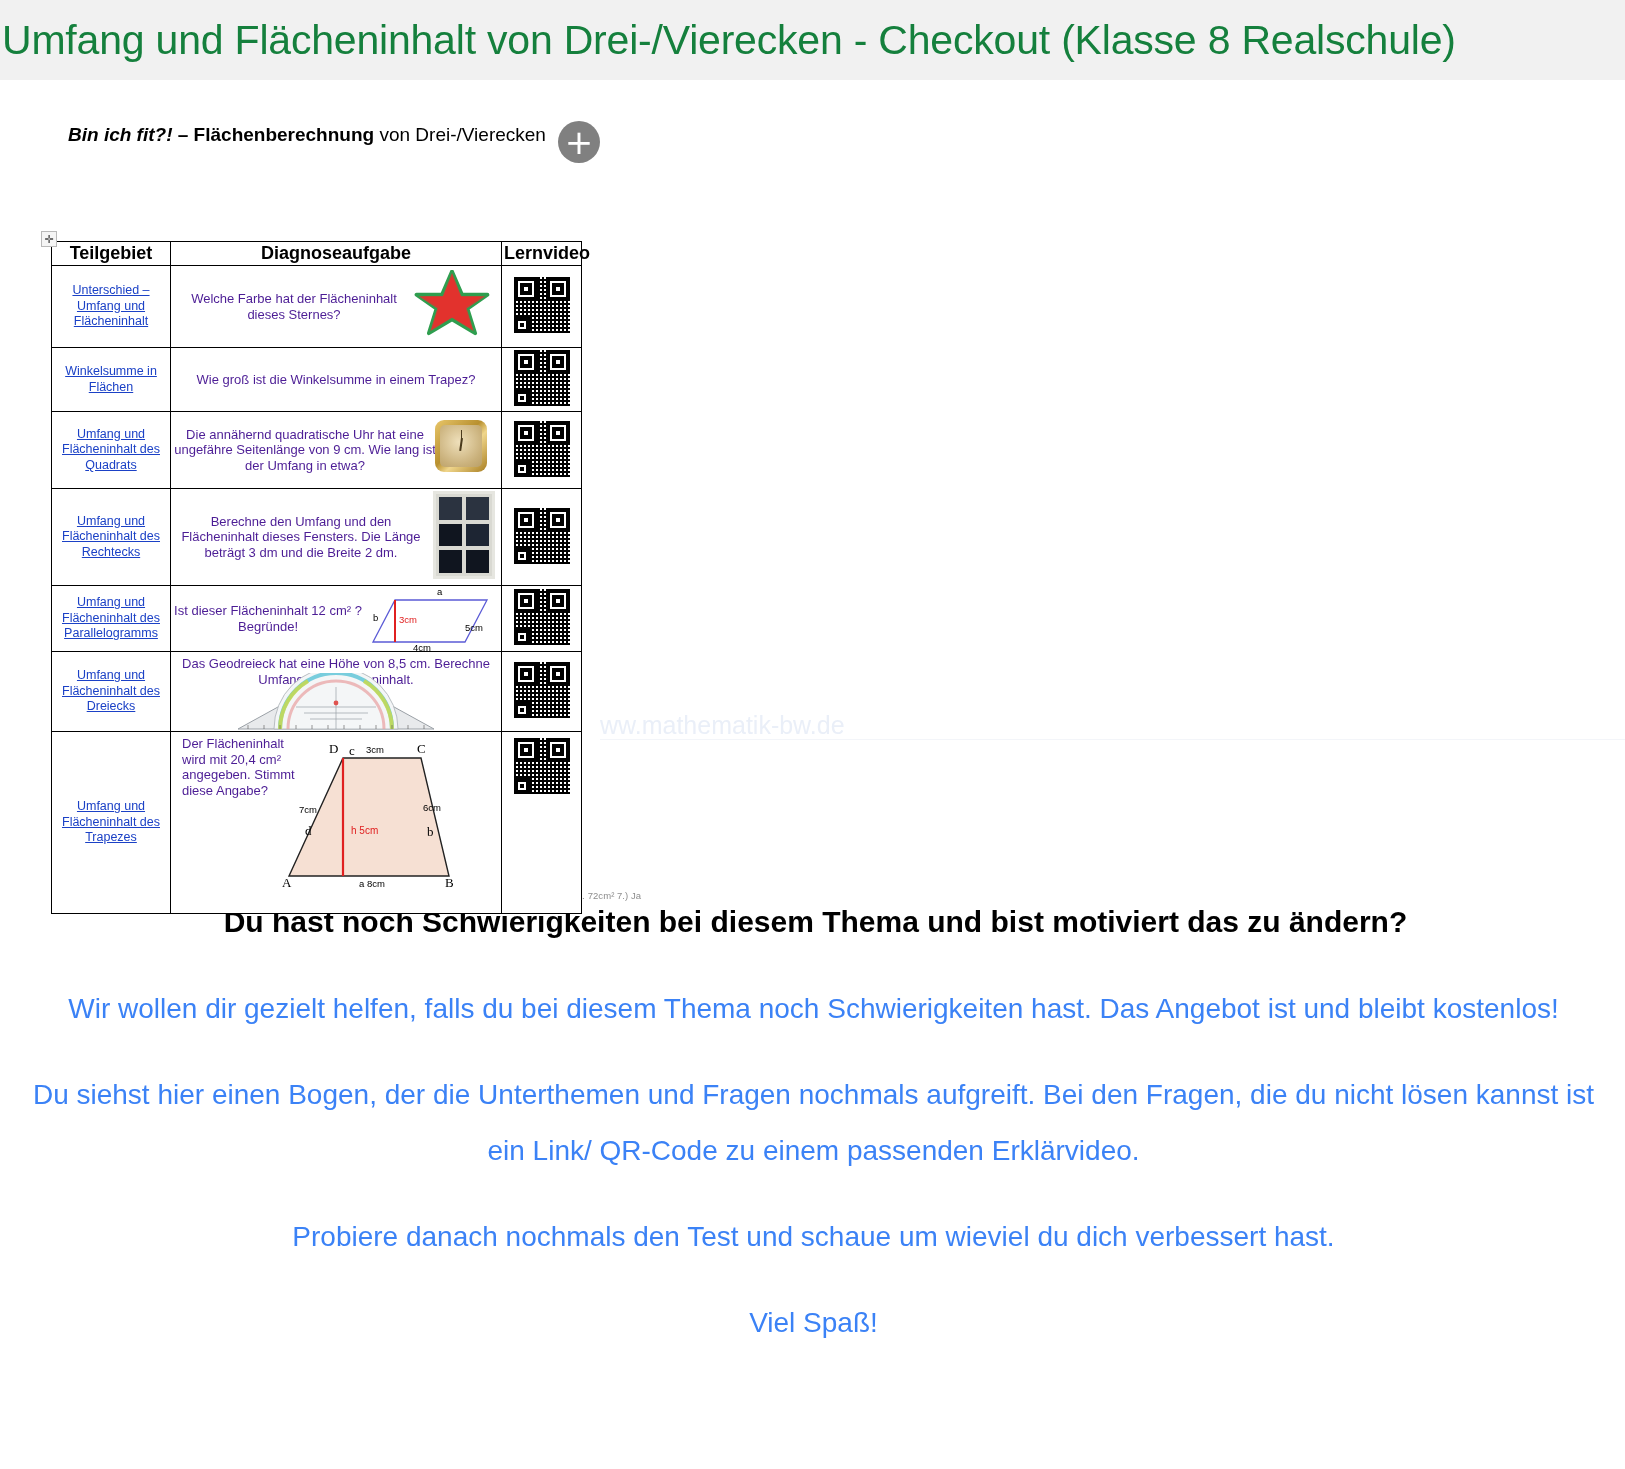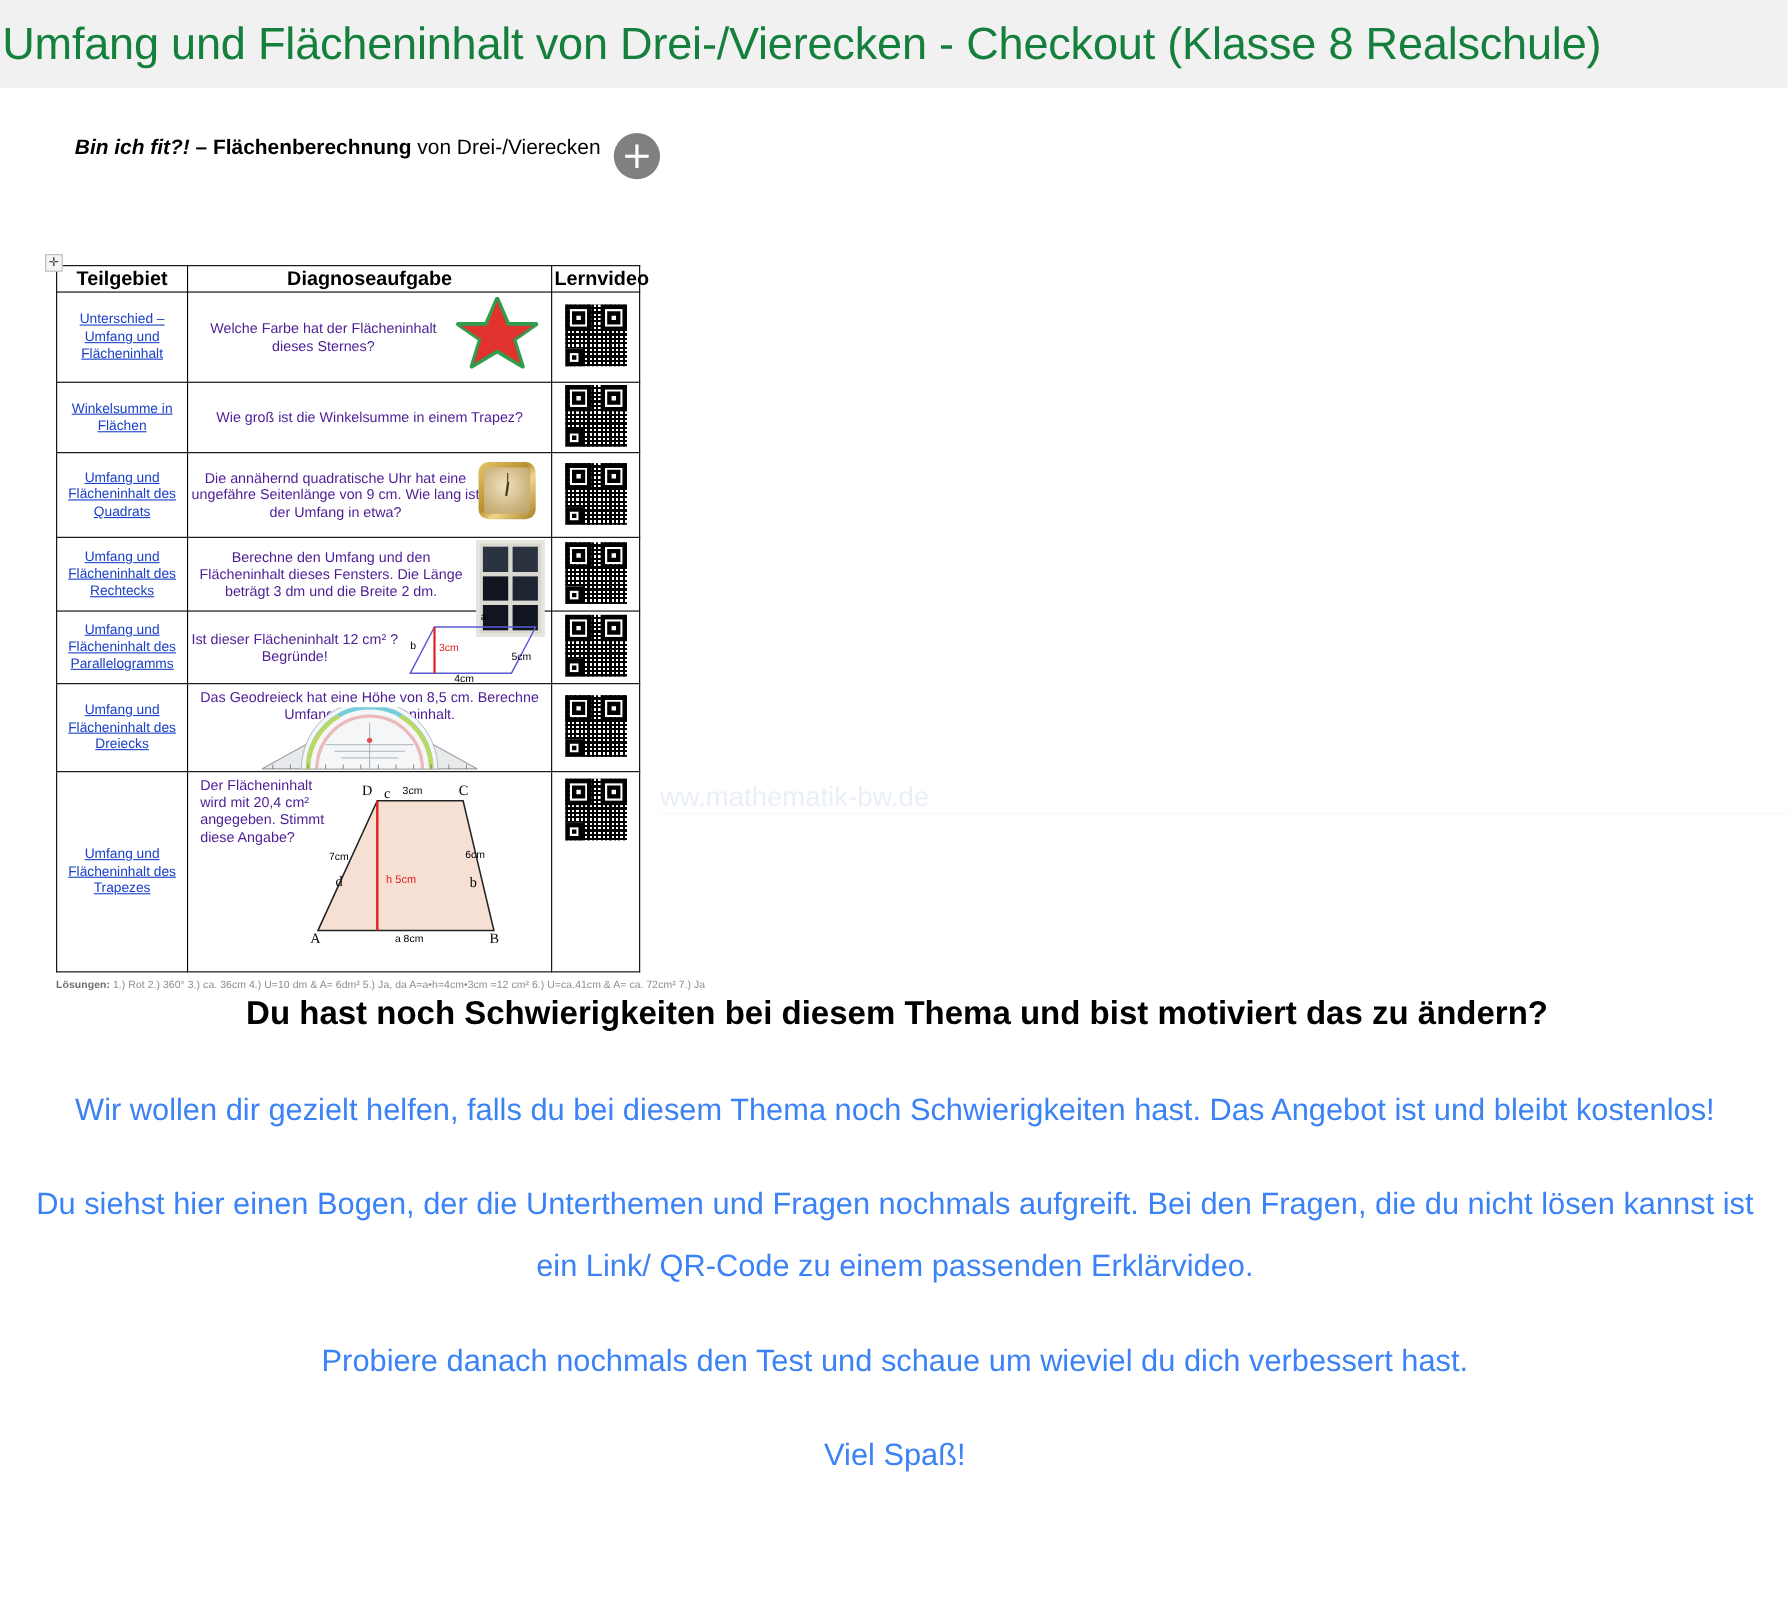--- a/index.html
+++ b/index.html
@@ -348,21 +348,21 @@
                 <div class="clock-hand hand-hr"></div>
               </div>
             </div>
           </div>
         </td>
         <td class="video-cell">
           <span class="qr"><span class="qr-bl"></span></span>
         </td>
       </tr>
 
-      <tr style="height:67px">
+      <tr style="height:97px">
         <td class="topic-cell">
           <span class="topic-link">Umfang und Flächeninhalt des Rechtecks</span>
         </td>
         <td class="task-cell">
           <div class="task-text" style="padding-right:70px;">Berechne den Umfang und den Flächeninhalt dieses Fensters. Die Länge beträgt 3 dm und die Breite 2 dm.</div>
           <div class="fig-wrap window-fig">
             <div class="window-frame">
               <div class="pane sky"></div>
                 <div class="pane sky"></div>
               <div class="pane"></div>

